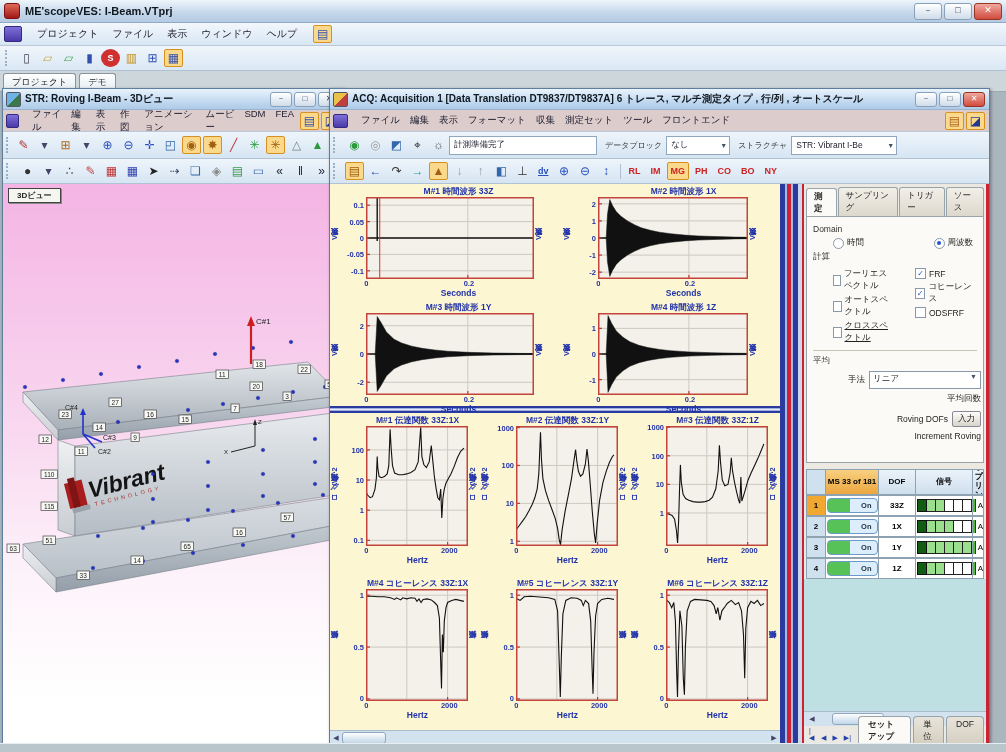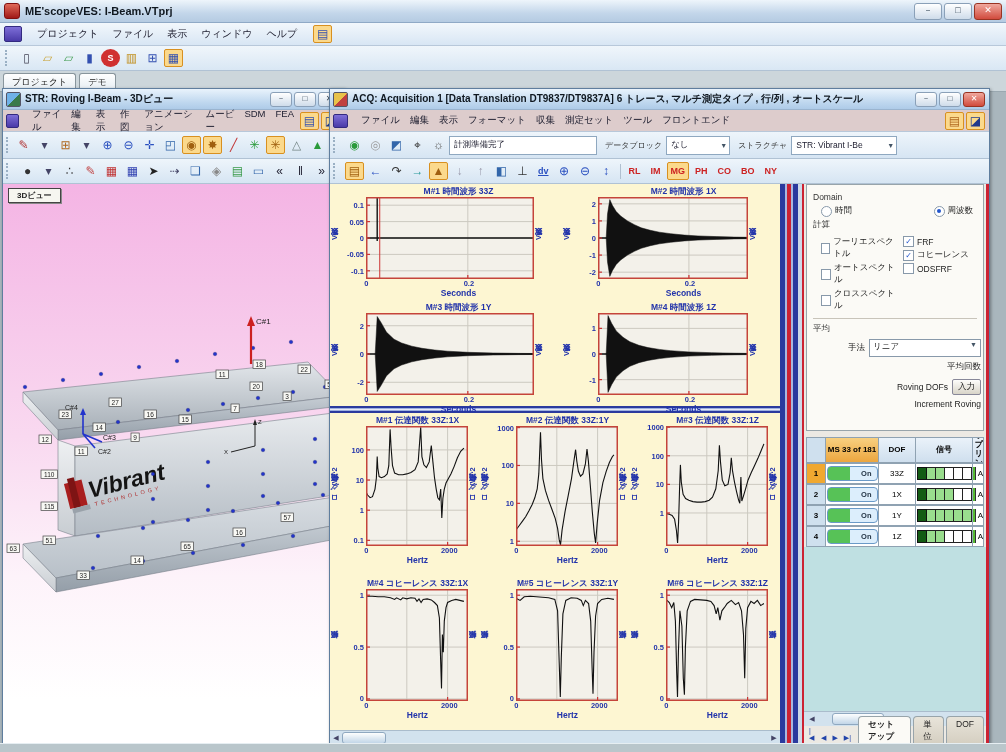--- a/index.html
+++ b/index.html
@@ -66,42 +66,42 @@
   .harrow{width:12px;font-size:7px;text-align:center;color:#446;}
   .hthumb{width:42px;height:10px;background:linear-gradient(#fdfefe,#c2d6e8);border:1px solid #8fa8c0;border-radius:3px;}
   .vsplit{width:22px;background:linear-gradient(90deg,#2b3a9e 0 5px,#aab8e0 5px 7px,#cc2233 7px 11px,#aab8e0 11px 13px,#2b3a9e 13px 18px,#cdd9e8 18px 22px);}
   
   .panel{flex:1;background:#ece9e3;border-left:2px solid #cc2233;border-right:3px solid #cc2233;display:flex;flex-direction:column;overflow:hidden;}
   .ptabs{display:flex;margin:3px 2px 0;gap:1px;}
   .ptab{padding:2px 7px;font-size:8.5px;border:1px solid #98a4aa;border-bottom:none;background:linear-gradient(#f2efe8,#ddd8cc);border-radius:3px 3px 0 0;color:#222;}
   .ptab.active{background:#fbfaf6;font-weight:bold;position:relative;top:1px;}
   .pbody{background:#fbfaf6;border:1px solid #98a4aa;margin:0 2px;padding:5px 6px 4px;height:236px;font-size:8.5px;color:#222;position:relative;}
   .grplbl{margin:2px 0 3px;color:#333;}
-  .optrow{display:flex;gap:4px;margin:2px 0 2px 8px;}
+  .optrow{display:flex;gap:4px;margin:2px 0 2px 20px;}
   .rd{width:9px;height:9px;border-radius:50%;border:1px solid #8899aa;background:#fff;display:inline-block;position:relative;}
   .rd.on::after{content:"";position:absolute;left:2px;top:2px;width:4px;height:4px;border-radius:50%;background:#2255cc;}
   .cb{width:9px;height:9px;border:1px solid #8899aa;background:#fff;display:inline-flex;align-items:center;justify-content:center;font-size:8px;color:#2255cc;}
   .cols2{display:flex;}
   .cols2>div{flex:1;}
   .hr{border-top:1px solid #c8c4ba;margin:4px 0;}
   .rrow{display:flex;justify-content:flex-end;align-items:center;gap:4px;margin:4px -4px 4px 0;}
   .selbox{width:104px;height:14px;background:#fff;border:1px solid #8899aa;font-size:8.5px;padding:1px 3px;display:flex;}
   .selbox i{margin-left:auto;font-style:normal;font-size:7px;color:#456;}
   .btn{background:linear-gradient(#fdfdfb,#d8d4c8);border:1px solid #889;padding:1px 5px;font-size:8.5px;border-radius:2px;}
   
   .ptable{margin:6px 2px 0;font-size:8px;}
   .trow,.thead{display:flex;}
   .tc{border:1px solid #8fa2b2;border-left:none;display:flex;align-items:center;justify-content:center;overflow:hidden;}
   .thead .tc{background:linear-gradient(#eaf2fa,#cfdfee);font-weight:bold;height:24px;text-align:right;line-height:1.1;}
   .thead .tc.ms{background:linear-gradient(#f8d080,#eca63f);}
   .trow .tc{height:19px;background:#fff;}
   .c0{width:18px;border-left:1px solid #8fa2b2;background:#cfe0ee!important;font-weight:bold;}
   .trow.sel .c0{background:#f0a830!important;}
   .cms{width:52px;}
-  .cdof{width:36px;}
+  .cdof{width:36px;font-weight:bold;}
   .csig{width:56px;}
   .ccp{flex:1;}
   .onbtn{width:44px;height:13px;border:1px solid #6a9ac8;border-radius:4px;background:linear-gradient(90deg,#57c257 0 44%,#dceefc 44%);font-size:7.5px;font-weight:bold;color:#234;display:flex;align-items:center;justify-content:flex-end;padding-right:5px;}
   .meter{display:flex;height:13px;align-items:stretch;}
   .mseg0{width:8px;background:#135c13;border:1px solid #111;}
   .mcell{width:8px;border:1px solid #222;border-left:none;background:#fff;}
   .mcell.f{background:#9ade8e;}
   .cpA{display:flex;align-items:center;width:100%;}
   .cpA b{width:10px;height:13px;background:#55bb33;border-right:1px solid #333;margin-right:2px;}
   .teal{flex:1;background:#bfe0e2;}
@@ -827,20 +827,26 @@
           <div class="hscroll">
             <span class="harrow">◀</span>
             <span class="hthumb"></span>
             <span class="harrow" style="margin-left:auto">▶</span>
           </div>
         </div>
 
         <div class="vsplit"></div>
 
         <div class="panel">
+          <div class="ptabs" id="panel-tabs">
+              <span class="ptab active">測定</span>
+              <span class="ptab">サンプリング</span>
+              <span class="ptab">トリガー</span>
+              <span class="ptab">ソース</span>
+            </div>
           <div class="pbody">
             <div class="grplbl">Domain</div>
             <div class="optrow" id="domain-row" style="justify-content:space-between;padding-right:4px">
                 <span style="display: inline-flex; align-items: center; gap: 3px;">
                   <span class="rd"></span>
                   <span>時間</span>
                 </span>
                 <span style="display: inline-flex; align-items: center; gap: 3px;">
                   <span class="rd on"></span>
                   <span>周波数</span>
@@ -855,21 +861,21 @@
                       <span>フーリエスペクトル</span>
                     </span>
                   </div>
                   <div class="optrow">
                     <span style="display: inline-flex; align-items: center; gap: 3px;">
                       <span class="cb"></span>
                       <span>オートスペクトル</span>
                     </span>
                   </div>
                   <div class="optrow">
-                    <span style="display: inline-flex; align-items: center; gap: 3px;">
+                    <span style="display: inline-flex; align-items: center; gap: 3px; text-decoration: underline;">
                       <span class="cb"></span>
                       <span>クロススペクトル</span>
                     </span>
                   </div>
                 </div>
               <div id="calc-right">
                   <div class="optrow">
                     <span style="display: inline-flex; align-items: center; gap: 3px;">
                       <span class="cb">✓</span>
                       <span>FRF</span>

